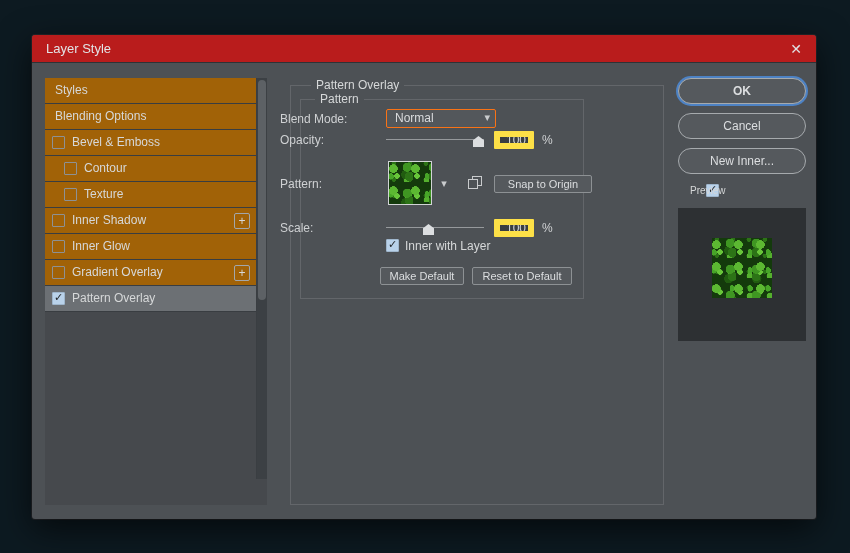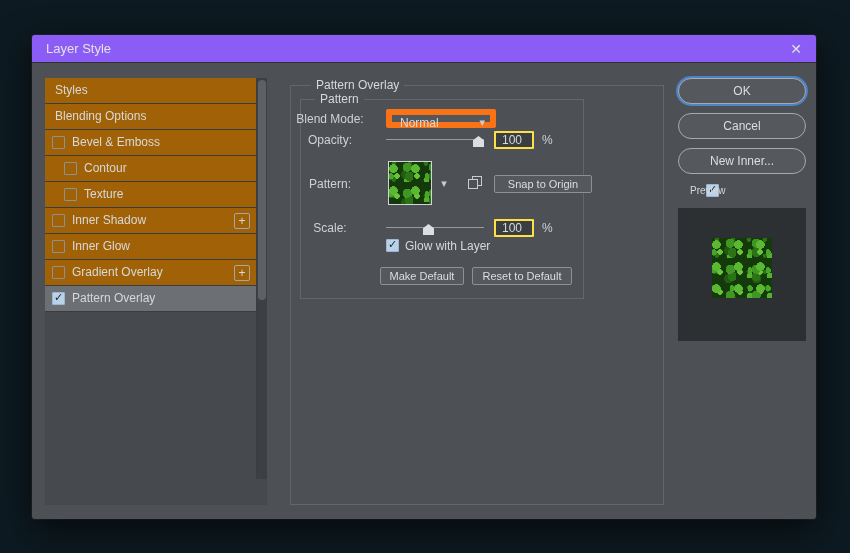--- a/index.html
+++ b/index.html
@@ -15,21 +15,21 @@
 
   .dialog {
     position:absolute; left:32px; top:35px; width:784px; height:484px;
     background:#4d5155; border-radius:3px;
     box-shadow:0 10px 34px rgba(0,0,0,.65), 0 0 0 1px #23262a;
   }
 
   
   .titlebar {
     position:absolute; left:0; top:0; right:0; height:28px;
-    background:#8b5cf6; border-radius:3px 3px 0 0;
+    background:#b91c1c; border-radius:3px 3px 0 0;
     border-bottom:1px solid #2e3236;
   }
   .title { position:absolute; left:14px; top:0; line-height:28px; font-size:13px; color:#e2e3e5; }
   .close {
     position:absolute; right:10px; top:4px; width:20px; height:20px;
     text-align:center; line-height:20px; font-size:14px; color:#e0e1e3; cursor:default;
   }
 
   
   .sidebar { position:absolute; left:13px; top:43px; width:222px; height:427px; background:#46494d; }
@@ -68,41 +68,41 @@
   .outergrp { left:258px; top:50px; width:374px; height:420px; }
   .innergrp { left:268px; top:64px; width:284px; height:200px; }
   .legend {
     position:absolute; top:-8px; background:#4d5155; padding:0 5px;
     font-size:12px; color:#d6d8d9; white-space:nowrap;
   }
   .outergrp .legend { left:20px; }
   .innergrp .legend { left:14px; }
 
   
-  .flabel { position:absolute; left:248px; width:100px; height:16px; line-height:16px; text-align:center; color:#cfd1d3; }
+  .flabel { position:absolute; left:248px; width:100px; height:16px; line-height:16px; text-align:left; color:#cfd1d3; }
 
   
   .dropdown {
     position:absolute; left:354px; top:74px; width:110px; height:19px;
-    background:#53575b; border:6px solid #f97316; border-radius:2px;
+    background:#53575b; border:1px solid #f97316; border-radius:2px;
   }
   .dropdown .ddval { position:absolute; left:8px; top:0; line-height:17px; color:#dadbdd; }
   .dd-arrow { position:absolute; right:5px; top:1px; font-size:11px; color:#c9cbcd; }
 
   
   .slider { position:absolute; width:98px; height:16px; }
   .track { position:absolute; left:0; top:7px; width:98px; height:1px; background:#96999c; }
   .knob {
     position:absolute; top:4px; width:11px; height:11px; background:#dcdee0;
     clip-path:polygon(50% 0, 100% 38%, 100% 100%, 0 100%, 0 38%);
   }
 
   .val {
     position:absolute; width:40px; height:18px; background:#3a3e41;
-    border:2px solid #fde047; color:#d6d8d9; font-family:"Liberation Sans",sans-serif;
+    border:6px solid #fde047; color:#d6d8d9; font-family:"Liberation Sans",sans-serif;
     font-size:12px; padding-left:6px; border-radius:1px;
   }
   .unit { position:absolute; color:#cfd1d3; }
 
   
   .patthumb {
     position:absolute; left:356px; top:126px; width:44px; height:44px;
     border:1px solid #d2d4d6;
   }
   .foliage {
@@ -129,21 +129,21 @@
     position:absolute; height:18px; background:#55595d; border:1px solid #8d9194;
     border-radius:2px; font-size:11px; color:#dcdee0; text-align:center; line-height:16px;
   }
 
   
   .pill {
     position:absolute; left:646px; width:128px; height:26px;
     background:#55595d; border:1px solid #a6aaad; border-radius:13px;
     text-align:center; line-height:24px; font-size:12px; color:#dcdee0;
   }
-  .pill.okfocus { box-shadow:0 0 0 2px #4d82c4; }
+  .pill.okfocus { box-shadow:0 0 0 2px #4d82c4;font-weight:bold; }
 
   .previewbox { position:absolute; left:646px; top:173px; width:128px; height:133px; background:#2d3033; }
   .previewpat { position:absolute; left:34px; top:30px; width:60px; height:60px; }
 
   .inline-lbl { position:absolute; line-height:14px; color:#d6d8d9; white-space:nowrap; }
 </style>
 </head>
 <body>
 
 <div class="dialog">
@@ -248,21 +248,21 @@
   <div class="slider" style="left:354px; top:185px;">
     <div class="track"></div>
     <div class="knob" style="left:37px"></div>
   </div>
   <input class="val" style="left: 462px; top: 184px;" value="100">
   <span class="unit" style="left:510px; top:186px;">%</span>
 
   <span class="cb checked" style="position:absolute; left:354px; top:204px;">
       <span class="chk">✓</span>
     </span>
-  <span class="inline-lbl" style="left:373px; top:204px;">Glow with Layer</span>
+  <span class="inline-lbl" style="left:373px; top:204px;">Inner with Layer</span>
 
   <div class="rbtn" style="left:348px; top:232px; width:84px;">Make Default</div>
   <div class="rbtn" style="left:440px; top:232px; width:100px;">Reset to Default</div>
 
   <div class="pill okfocus" style="top:43px">OK</div>
   <div class="pill" style="top:78px">Cancel</div>
   <div class="pill" style="top:113px">New Inner...</div>
 
   <span class="cb checked" style="position:absolute; left:674px; top:149px;">
       <span class="chk">✓</span>

